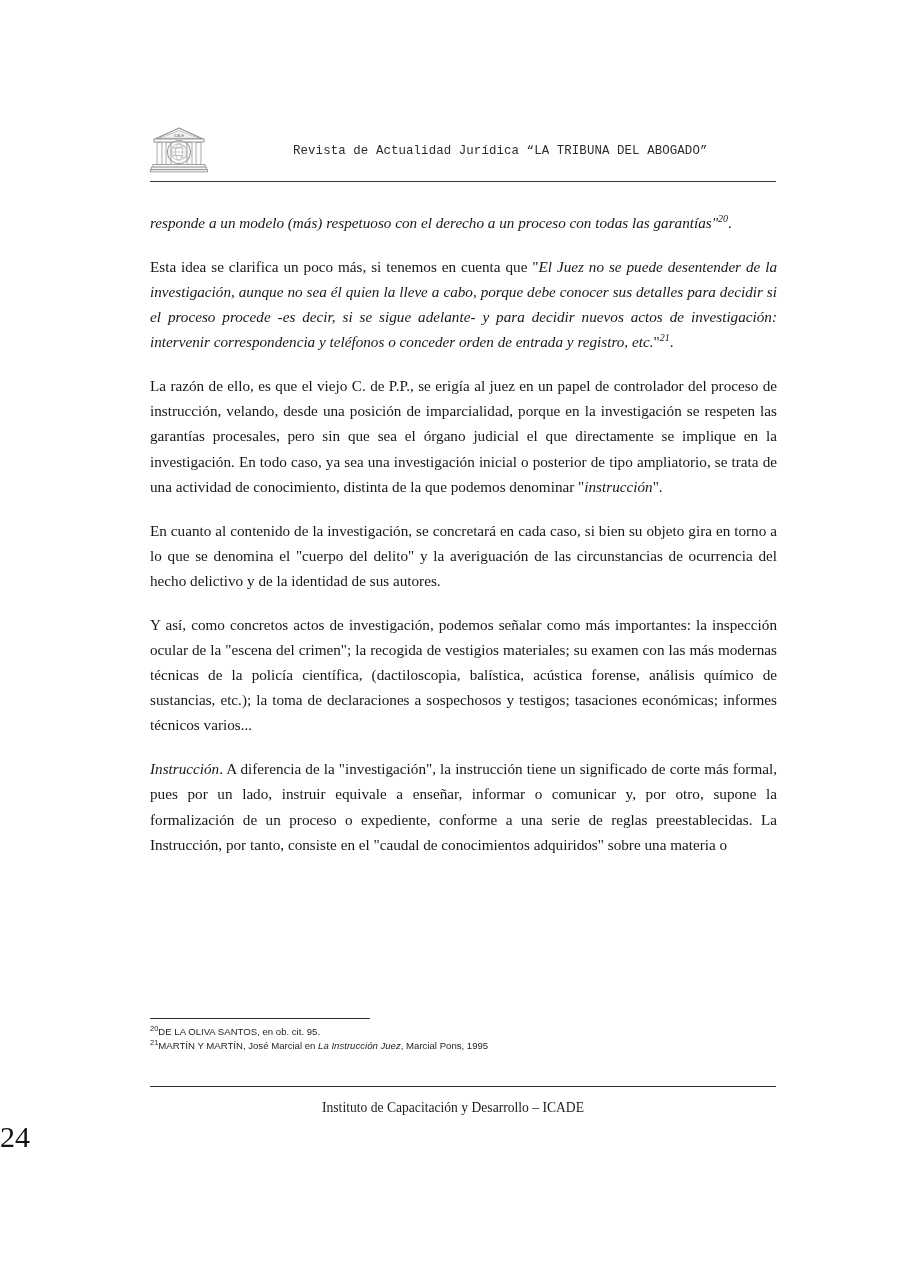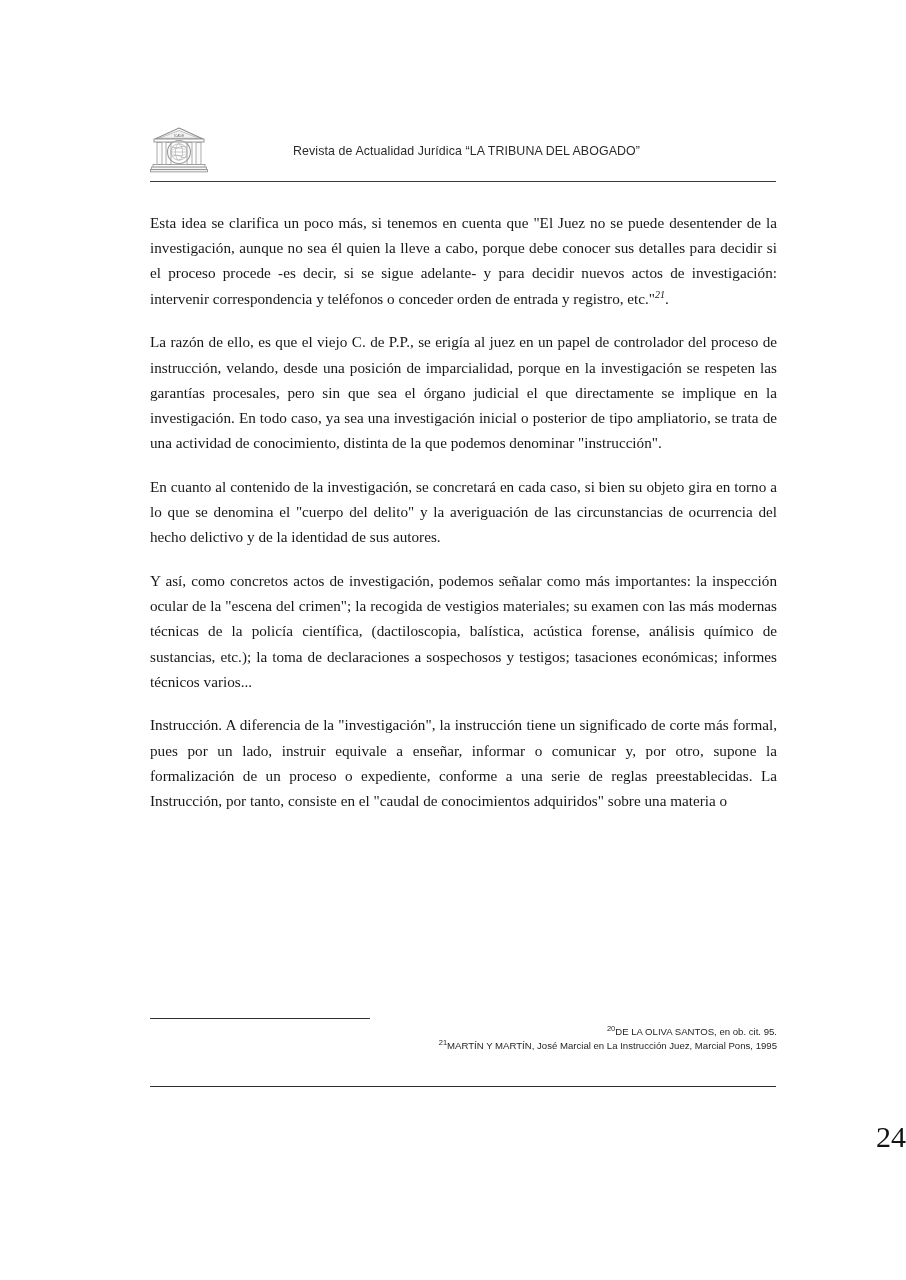--- a/index.html
+++ b/index.html
@@ -30,21 +30,21 @@
     position: absolute;
     left: 0px;
     top: 0px;
     width: 58px;
     height: 50px;
   }
   .header-title {
     position: absolute;
     left: 143px;
     top: 18px;
-    font-family: Liberation Sans, sans-serif;
+    font-family: Liberation Mono, monospace;
     font-size: 12.4px;
     letter-spacing: 0.1px;
     color: #2b2b2b;
     white-space: nowrap;
   }
   .header-rule {
     position: absolute;
     left: 150px;
     top: 181px;
     width: 626px;
@@ -66,35 +66,34 @@
     text-align: justify;
     text-justify: inter-word;
     color: #171717;
   }
   p.para.italic {
     font-style: italic;
   }
   p.para:last-child {
     margin-bottom: 8px;
   }
-  .it { }
+  .it { font-style: italic; }
   sup.fnref {
     font-size: 0.66em;
     vertical-align: super;
     line-height: 0;
     font-style: italic;
   }
 
   
   .footnotes {
     position: absolute;
     left: 150px;
     top: 1018px;
     width: 627px;
-    text-align: right;
   }
   .footnote-rule {
     width: 220px;
     height: 0;
     border-top: 1.1px solid #2e2e2e;
     margin-bottom: 6px;
   }
   .footnote {
     font-family: "Liberation Sans", sans-serif;
     font-size: 9.6px;
@@ -125,21 +124,21 @@
     text-align: center;
     font-family: "Liberation Serif", serif;
     font-size: 13.6px;
     color: #1d1d1d;
   }
   .footer-pageno {
     position: absolute;
     left: 0;
     top: 1120px;
     width: 906px;
-    text-align: right;
+    text-align: left;
     font-family: "Liberation Serif", serif;
     font-size: 30px;
     color: #131313;
   }
 </style>
 </head>
 <body>
 
 <div class="page">
 
@@ -170,20 +169,21 @@
         <rect x="1.5" y="41.1" width="55" height="2.4" fill="#f6f6f6" stroke="#909090" stroke-width="0.8"></rect>
         <rect x="0.5" y="43.5" width="57" height="2.4" fill="#eeeeee" stroke="#8a8a8a" stroke-width="0.8"></rect>
       </svg>
     </div>
     <div class="header-title">Revista de Actualidad Jurídica  “LA TRIBUNA DEL ABOGADO”</div>
   </div>
   <div class="header-rule"></div>
 
   <div class="content">
 
+    <p class="para italic"><span>responde a un modelo (más) respetuoso con el derecho a un proceso con todas las garantías"</span><sup class="fnref">20</sup><span>.</span></p>
 
     <p class="para"><span>Esta idea se clarifica un poco más, si tenemos en cuenta que "</span><span class="it">El Juez no se puede desentender de la investigación, aunque no sea él quien la lleve a cabo, porque debe conocer sus detalles para decidir si el proceso procede -es decir, si se sigue adelante- y para decidir nuevos actos de investigación: intervenir correspondencia y teléfonos o conceder orden de entrada y registro, etc.</span><span>"</span><sup class="fnref">21</sup><span>.</span></p>
 
     <p class="para"><span>La razón de ello, es que el viejo C. de P.P., se erigía al juez en un papel de controlador del proceso de instrucción, velando, desde una posición de imparcialidad, porque en la investigación se respeten las garantías procesales, pero sin que sea el órgano judicial el que directamente se implique en la investigación.  En todo caso, ya sea una investigación inicial o posterior de tipo ampliatorio, se trata de una actividad de conocimiento, distinta de la que podemos denominar "</span><span class="it">instrucción</span><span>".</span></p>
 
     <p class="para">En cuanto al contenido de la investigación, se concretará en cada caso, si bien su objeto gira en torno a lo que se denomina el "cuerpo del delito" y la averiguación de las circunstancias de ocurrencia del hecho delictivo y de la identidad de sus autores.</p>
 
     <p class="para">Y así, como concretos actos de investigación, podemos señalar como más importantes: la inspección ocular de la "escena del crimen"; la recogida de vestigios materiales; su examen con las más modernas técnicas de la policía científica, (dactiloscopia, balística, acústica forense, análisis químico de sustancias, etc.); la toma de declaraciones a sospechosos y testigos; tasaciones económicas; informes técnicos varios...</p>
 
     <p class="para"><span class="it">Instrucción</span><span>. A diferencia de la "investigación", la instrucción tiene un significado de corte más formal, pues por un lado, instruir equivale a enseñar, informar o comunicar y, por otro, supone la formalización de un proceso o expediente, conforme a una serie de reglas preestablecidas. La Instrucción, por tanto, consiste en el "caudal de conocimientos adquiridos" sobre una materia o</span></p>
@@ -192,15 +192,16 @@
 
   <div class="footnotes">
     <div class="footnote-rule"></div>
 
     <div class="footnote"><sup>20</sup><span>DE LA OLIVA SANTOS, en ob. cit. 95.</span></div>
 
     <div class="footnote"><sup>21</sup><span>MARTÍN Y MARTÍN, José Marcial en </span><span class="it">La Instrucción Juez</span><span>, Marcial Pons, 1995</span></div>
   </div>
 
   <div class="footer-rule"></div>
+  <div class="footer-org">Instituto de Capacitación y Desarrollo – ICADE</div>
   <div class="footer-pageno">24</div>
 
 </div>
 
 </body></html>

